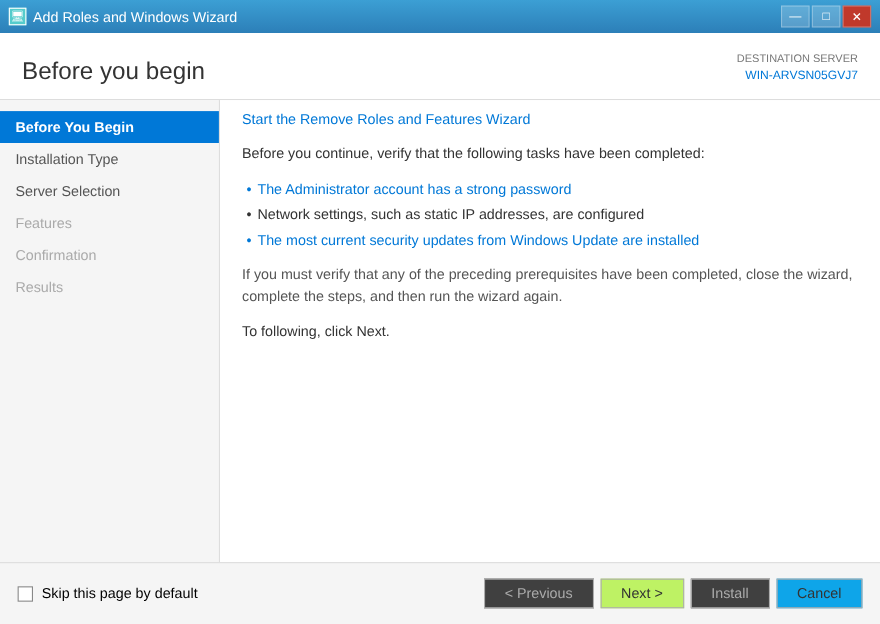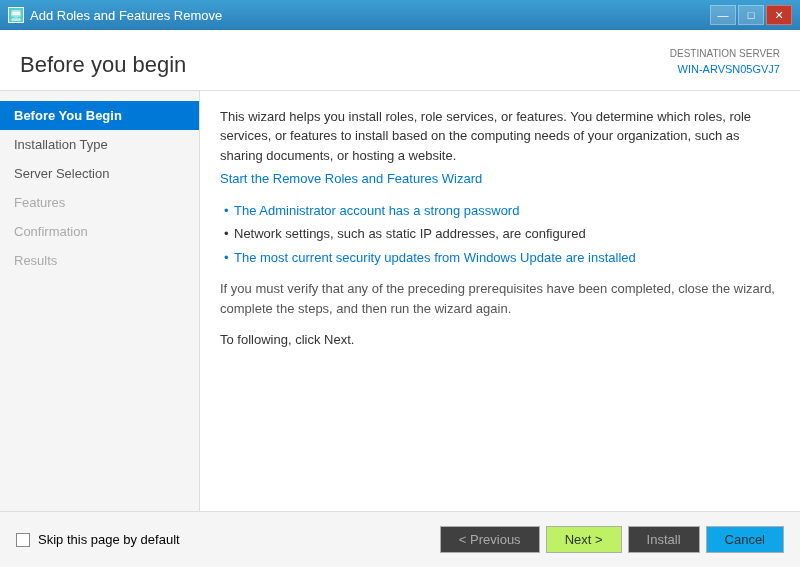--- a/index.html
+++ b/index.html
@@ -222,21 +222,21 @@
     }
   </style>
 </head>
 <body>
 
 <div class="full-layout">
 
   <div class="titlebar">
     <div class="titlebar-left">
       <div class="titlebar-icon">🖥</div>
-      <span class="titlebar-title">Add Roles and Features Remove</span>
+      <span class="titlebar-title">Add Roles and Windows Wizard</span>
     </div>
     <div class="titlebar-controls">
       <div class="titlebar-btn">—</div>
       <div class="titlebar-btn">□</div>
       <div class="titlebar-btn close">✕</div>
     </div>
   </div>
 
   <div class="wizard-header">
     <h1 class="wizard-header-title">Before you begin</h1>
@@ -251,26 +251,26 @@
     <div class="wizard-nav">
       <div class="nav-item active">Before You Begin</div>
       <div class="nav-item">Installation Type</div>
       <div class="nav-item">Server Selection</div>
       <div class="nav-item disabled">Features</div>
       <div class="nav-item disabled">Confirmation</div>
       <div class="nav-item disabled">Results</div>
     </div>
 
     <div class="wizard-content">
-      <p class="content-para">This wizard helps you install roles, role services, or features. You determine which roles, role services, or features to install based on the computing needs of your organization, such as sharing documents, or hosting a website.</p>
 
       <p class="content-para" style="margin-top:-8px;">
         <a class="link-blue">Start the Remove Roles and Features Wizard</a>
       </p>
 
+      <p class="content-para">Before you continue, verify that the following tasks have been completed:</p>
 
       <div class="bullet-list">
         <div class="bullet-item blue">The Administrator account has a strong password</div>
         <div class="bullet-item black">Network settings, such as static IP addresses, are configured</div>
         <div class="bullet-item blue">The most current security updates from Windows Update are installed</div>
       </div>
 
       <p class="content-para italic-warning">If you must verify that any of the preceding prerequisites have been completed, close the wizard, complete the steps, and then run the wizard again.</p>
 
       <p class="content-para">To following, click Next.</p>

